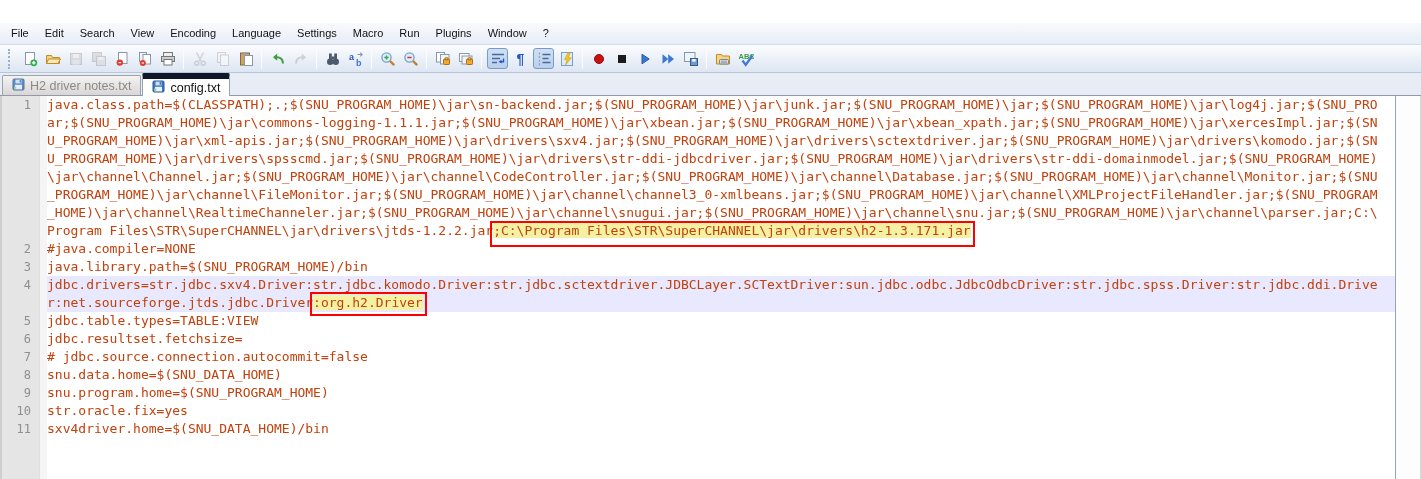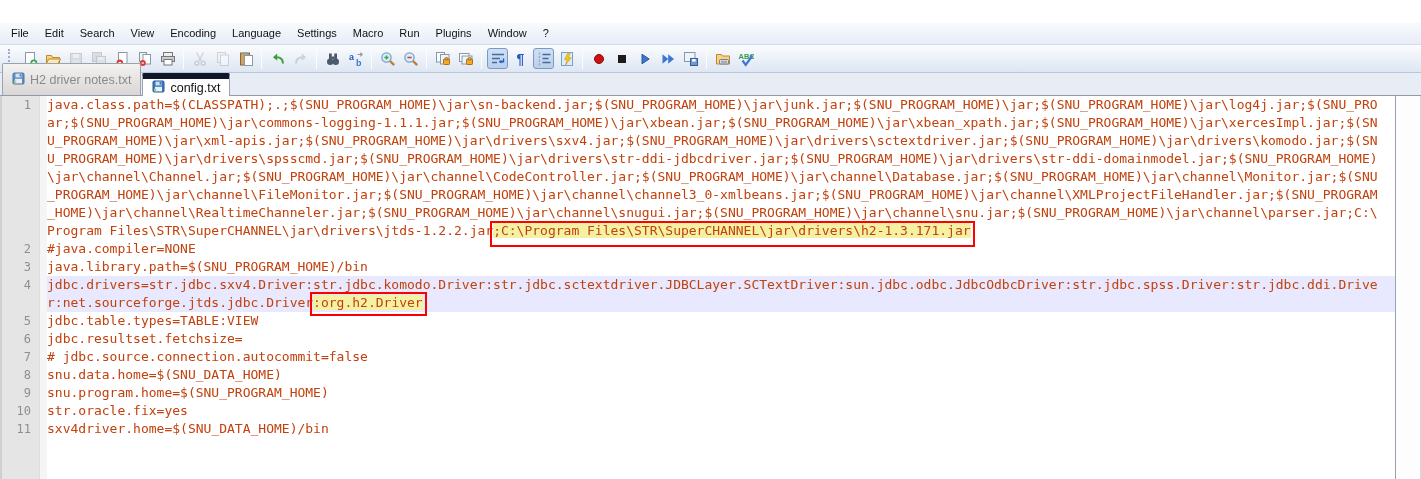--- a/index.html
+++ b/index.html
@@ -41,21 +41,21 @@
   .tb{width:21px;height:21px;display:flex;align-items:center;justify-content:center;
     margin:0 1px;border:1px solid transparent;border-radius:3px;flex:0 0 auto;}
   .tb svg{width:16px;height:16px;}
   .tb.disabled{opacity:.4;filter:grayscale(95%);}
   .tb.pressed{background:linear-gradient(#cfe0f4,#b9d0ec);border:1px solid #7a9ac4;}
   .sep{width:1px;height:20px;background:#b5c2d4;border-right:1px solid #fbfcfe;margin:0 4px;flex:0 0 auto;}
 
   
   .tabbar{position:absolute;left:0;top:73px;width:100%;height:23px;background:#e8edf5;
     display:flex;align-items:flex-end;padding-left:2px;border-bottom:1px solid #8f9bac;}
-  .tab{display:flex;align-items:center;gap:5px;height:32px;padding:0 9px;
+  .tab{display:flex;align-items:center;gap:5px;height:20px;padding:0 9px;
     border:1px solid #9aa2ad;border-bottom:none;border-radius:2px 2px 0 0;
     background:linear-gradient(#f4f3f2,#d9d6d4);margin-right:1px;position:relative;}
   .tab .tab-label{font-size:12.5px;color:#8a8a8a;white-space:nowrap;}
   .tab.active{height:23px;background:#fff;border-top:6px solid #0f172a;margin-bottom:-1px;z-index:2;}
   .tab.active .tab-label{color:#111;}
   .tab svg{width:13px;height:13px;}
   .tab.inactive svg{opacity:.8;}
 
   
   .editor{position:absolute;left:0;top:96px;width:1395px;height:383px;background:#fff;

